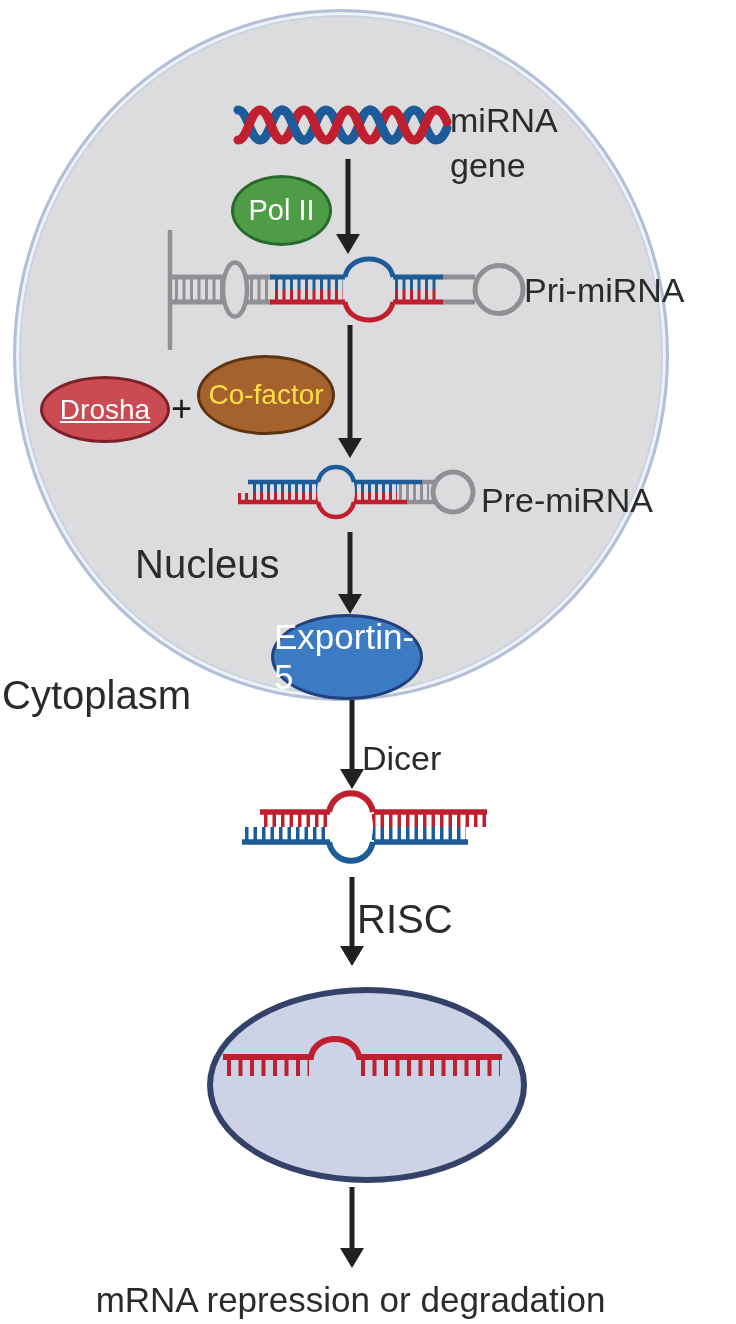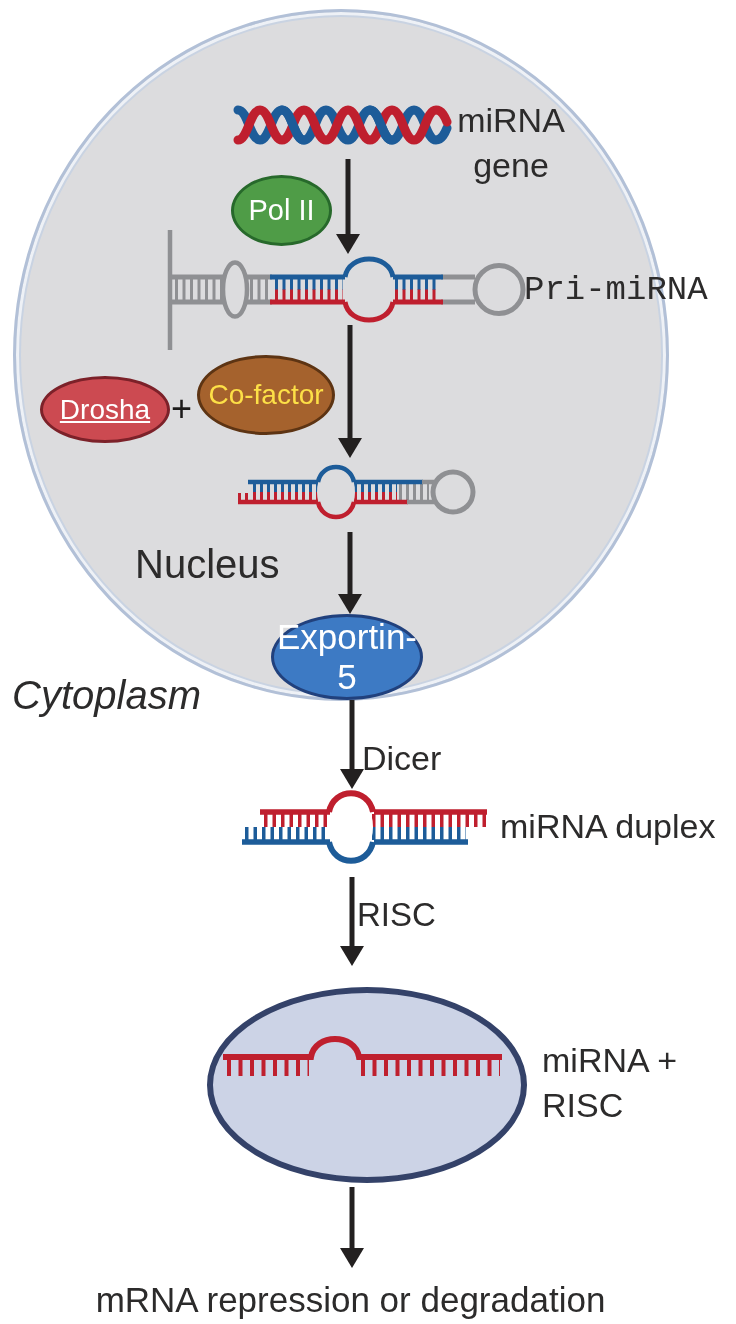--- a/index.html
+++ b/index.html
@@ -17,21 +17,21 @@
     z-index:1;
   }
   .layer{z-index:2;}
   .toplayer{z-index:3;}
   
   .lbl{font-size:34px;line-height:1.32;white-space:pre-line;}
   .big-lbl{font-size:40px;}
   
   .node{
     border-radius:50%;display:flex;align-items:center;justify-content:center;
-    color:#ffffff;font-size:28px;text-align:center;box-sizing:border-box;
+    color:#ffffff;font-size:28px;box-sizing:border-box;
   }
   #pol2{left:231px;top:175px;width:101px;height:71px;background:var(--pol2-fill,#4f9c47);border:3px solid var(--pol2-border,#27692b);font-size:29px;}
   #drosha{left:40px;top:376px;width:130px;height:67px;background:var(--drosha-fill,#cc4a51);border:3px solid var(--drosha-border,#7c2129);text-decoration:underline;}
   #cofactor{left:197px;top:355px;width:138px;height:80px;background:var(--cofactor-fill,#a5622d);border:3px solid var(--cofactor-border,#5d3413);color:#fde047;}
   #exportin{left:271px;top:614px;width:152px;height:86px;background:var(--exportin-fill,#3d7ac4);border:3.5px solid var(--exportin-border,#21417d);font-size:35px;}
   #plus-sign{left:171px;top:388px;font-size:36px;color:#1c1b1b;}
   #risc-ellipse{
     left:207px;top:987px;width:320px;height:196px;border-radius:50%;
     background:var(--risc-fill,#ccd3e6);border:6px solid var(--risc-border,#344269);
     box-sizing:border-box;
@@ -43,21 +43,21 @@
 
 <div id="canvas">
 
   <div id="nucleus" class="abs"></div>
 
   <svg class="abs layer" style="left:230px;top:95px;" width="225" height="60" viewBox="0 0 225 60">
     <path d="M8,15 C18,15 20,45 30,45 C40,45 42,15 52,15 C62,15 64,45 74,45 C84,45 86,15 96,15 C106,15 108,45 118,45 C128,45 130,15 140,15 C150,15 152,45 162,45 C172,45 174,15 184,15 C194,15 196,45 206,45 C212,45 215,38 217,33" fill="none" style="stroke:var(--dna-blue)" stroke-width="9" stroke-linecap="round"></path>
     <path d="M8,45 C18,45 20,15 30,15 C40,15 42,45 52,45 C62,45 64,15 74,15 C84,15 86,45 96,45 C106,45 108,15 118,15 C128,15 130,45 140,45 C150,45 152,15 162,15 C172,15 174,45 184,45 C194,45 196,15 206,15 C212,15 215,22 217,27" fill="none" style="stroke:var(--dna-red)" stroke-width="9" stroke-linecap="round"></path>
     <path d="M52,15 C62,15 64,45 74,45 M140,15 C150,15 152,45 162,45" fill="none" style="stroke:var(--dna-blue)" stroke-width="9" stroke-linecap="round"></path>
   </svg>
-  <div class="abs layer lbl" style="left:450px;top:98px;width:122px;text-align:center;">miRNA
+  <div class="abs layer lbl" style="left:450px;top:98px;width:122px;">miRNA
 gene</div>
 
   <div id="pol2" class="abs layer node">
     <span>Pol II</span>
   </div>
 
   <svg class="abs layer" style="left:334px;top:158px;" width="28" height="96" viewBox="0 0 28 96">
     <line x1="14" y1="1" x2="14" y2="78" style="stroke:var(--arrow)" stroke-width="5"></line>
     <polygon points="2,76 26,76 14,96" style="fill:var(--arrow)"></polygon>
   </svg>
@@ -75,21 +75,21 @@
     <path d="M120,77 H195 M243,77 H293" style="stroke:var(--dna-red)" stroke-width="5" fill="none"></path>
 
     <ellipse cx="85" cy="64.5" rx="12" ry="27" style="fill:var(--nucleus-fill);stroke:var(--gray-strand)" stroke-width="4.5"></ellipse>
 
     <ellipse cx="219" cy="64.5" rx="24" ry="33" style="fill:var(--nucleus-fill)"></ellipse>
     <path d="M195,52 C199,28 239,28 243,52" fill="none" style="stroke:var(--dna-blue)" stroke-width="5"></path>
     <path d="M195,77 C199,101 239,101 243,77" fill="none" style="stroke:var(--dna-red)" stroke-width="5"></path>
 
     <circle cx="349" cy="64.5" r="24" style="fill:var(--nucleus-fill);stroke:var(--gray-strand)" stroke-width="5"></circle>
   </svg>
-  <div class="abs layer lbl" style="left:524px;top:268px;font-family:Liberation Mono, monospace;">Pri-miRNA</div>
+  <div class="abs layer lbl" style="left:524px;top:268px;">Pri-miRNA</div>
 
   <div id="drosha" class="abs layer node">
     <span>Drosha</span>
   </div>
   <div id="plus-sign" class="abs layer">+</div>
   <div id="cofactor" class="abs layer node">
     <span>Co-factor</span>
   </div>
 
   <svg class="abs layer" style="left:336px;top:324px;" width="28" height="134" viewBox="0 0 28 134">
@@ -108,66 +108,65 @@
     <path d="M23,27 H95 M127,27 H198" style="stroke:var(--dna-blue)" stroke-width="4.5" fill="none"></path>
     <path d="M13,47 H95 M127,47 H183" style="stroke:var(--dna-red)" stroke-width="4.5" fill="none"></path>
     <path d="M197,27 H209 M182,47 H209" style="stroke:var(--gray-strand)" stroke-width="4.5" fill="none"></path>
 
     <ellipse cx="111" cy="37" rx="19" ry="28" style="fill:var(--nucleus-fill)"></ellipse>
     <path d="M93,27 C97,7 125,7 129,27" fill="none" style="stroke:var(--dna-blue)" stroke-width="4.5"></path>
     <path d="M93,47 C97,67 125,67 129,47" fill="none" style="stroke:var(--dna-red)" stroke-width="4.5"></path>
 
     <circle cx="228" cy="37" r="20" style="fill:var(--nucleus-fill);stroke:var(--gray-strand)" stroke-width="5"></circle>
   </svg>
+  <div class="abs layer lbl" style="left:481px;top:478px;">Pre-miRNA</div>
 
   <div class="abs layer lbl big-lbl" style="left:135px;top:538px;">Nucleus</div>
 
   <svg class="abs layer" style="left:336px;top:531px;" width="28" height="83" viewBox="0 0 28 83">
     <line x1="14" y1="1" x2="14" y2="65" style="stroke:var(--arrow)" stroke-width="5"></line>
     <polygon points="2,63 26,63 14,83" style="fill:var(--arrow)"></polygon>
   </svg>
 
   <div id="exportin" class="abs toplayer node">
     <span>Exportin-5</span>
   </div>
 
-  <div class="abs layer lbl big-lbl" style="left:12px;top:669px;font-style:italic;">Cytoplasm</div>
+  <div class="abs layer lbl big-lbl" style="left:2px;top:669px;">Cytoplasm</div>
 
   <svg class="abs layer" style="left:338px;top:699px;" width="28" height="90" viewBox="0 0 28 90">
     <line x1="14" y1="1" x2="14" y2="72" style="stroke:var(--arrow)" stroke-width="5"></line>
     <polygon points="2,70 26,70 14,90" style="fill:var(--arrow)"></polygon>
   </svg>
   <div class="abs layer lbl" style="left:362px;top:736px;">Dicer</div>
 
   <svg class="abs layer" style="left:235px;top:785px;" width="260" height="85" viewBox="0 0 260 85">
 
     <path d="M29,35.5 H93 M137,35.5 H251" style="stroke:var(--dna-red)" stroke-width="13" stroke-dasharray="3.5 5" fill="none"></path>
     <path d="M10,48.5 H93 M137,48.5 H231" style="stroke:var(--dna-blue)" stroke-width="13" stroke-dasharray="3.5 5" fill="none"></path>
 
     <path d="M25,27 H95 M139,27 H252" style="stroke:var(--dna-red)" stroke-width="5.5" fill="none"></path>
     <path d="M7,57 H95 M139,57 H233" style="stroke:var(--dna-blue)" stroke-width="5.5" fill="none"></path>
 
     <ellipse cx="116" cy="42" rx="22" ry="32" fill="#ffffff"></ellipse>
     <path d="M94,27 C99,2 133,2 138,27" fill="none" style="stroke:var(--dna-red)" stroke-width="6"></path>
     <path d="M94,57 C99,82 133,82 138,57" fill="none" style="stroke:var(--dna-blue)" stroke-width="6"></path>
   </svg>
-  <div class="abs layer lbl" style="left:500px;top:804px;">miRNA duplex</div>
 
   <svg class="abs layer" style="left:338px;top:876px;" width="28" height="90" viewBox="0 0 28 90">
     <line x1="14" y1="1" x2="14" y2="72" style="stroke:var(--arrow)" stroke-width="5"></line>
     <polygon points="2,70 26,70 14,90" style="fill:var(--arrow)"></polygon>
   </svg>
-  <div class="abs layer lbl" style="left:357px;top:893px;font-size:33px;">RISC</div>
+  <div class="abs layer lbl" style="left:357px;top:893px;font-size:40px;">RISC</div>
 
   <div id="risc-ellipse" class="abs layer"></div>
   <svg class="abs layer" style="left:207px;top:987px;" width="320" height="196" viewBox="0 0 320 196">
     <path d="M16,70 H104 C108,46 148,46 152,70 H295" fill="none" style="stroke:var(--dna-red)" stroke-width="6"></path>
     <path d="M20,79.5 H102 M154,79.5 H293" fill="none" style="stroke:var(--dna-red)" stroke-width="19" stroke-dasharray="4 7.5"></path>
   </svg>
-  <div class="abs layer lbl" style="left:542px;top:1038px;">miRNA + RISC</div>
 
   <svg class="abs layer" style="left:338px;top:1186px;" width="28" height="82" viewBox="0 0 28 82">
     <line x1="14" y1="1" x2="14" y2="64" style="stroke:var(--arrow)" stroke-width="5"></line>
     <polygon points="2,62 26,62 14,82" style="fill:var(--arrow)"></polygon>
   </svg>
 
   <div class="abs layer lbl" style="left:0;top:1277px;width:701px;text-align:center;font-size:35px;">mRNA repression or degradation</div>
 
 </div>
 

